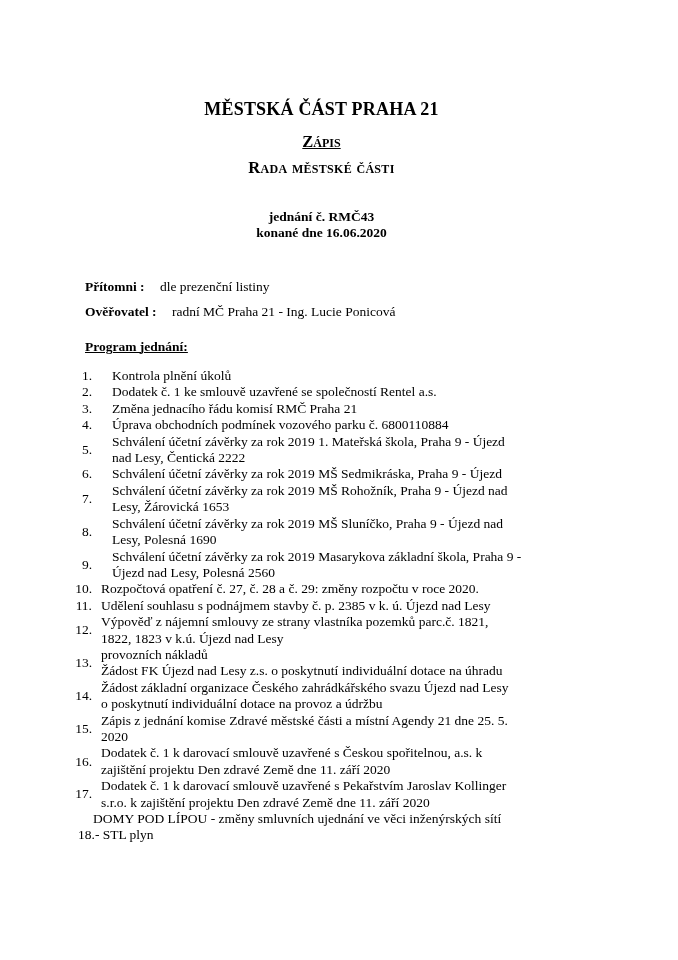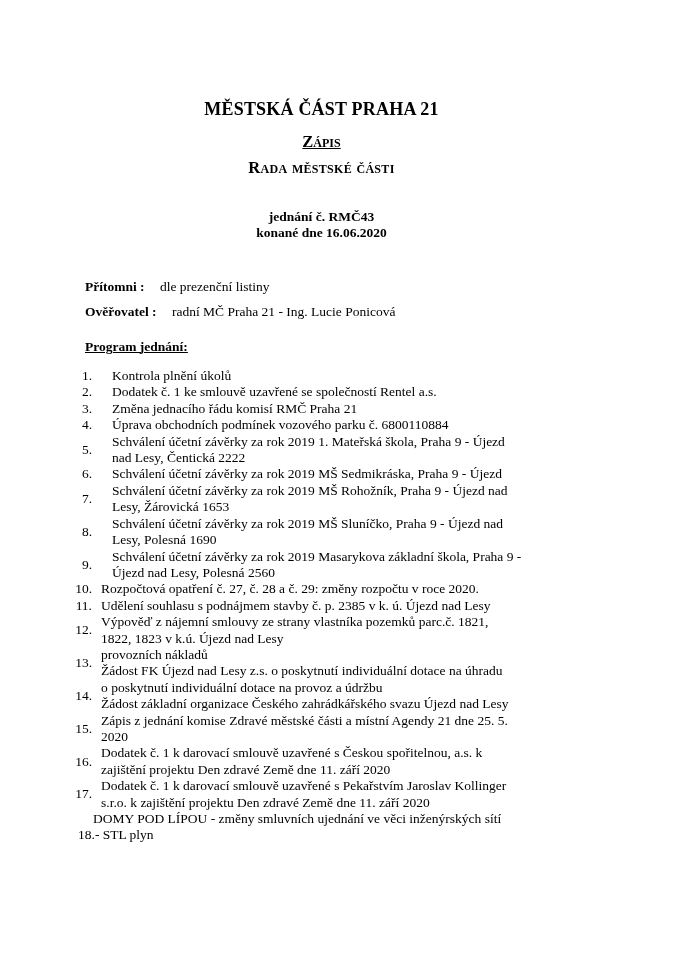--- a/index.html
+++ b/index.html
@@ -190,22 +190,22 @@
       <div class="item">
         <div class="num">13.</div>
         <div class="txt tight">
           <div>provozních nákladů</div>
           <div>Žádost FK Újezd nad Lesy z.s. o poskytnutí individuální dotace na úhradu</div>
         </div>
       </div>
       <div class="item">
         <div class="num">14.</div>
         <div class="txt tight">
+          <div>Žádost základní organizace Českého zahrádkářského svazu Újezd nad Lesy</div>
           <div>o poskytnutí individuální dotace na provoz a údržbu</div>
-          <div>Žádost základní organizace Českého zahrádkářského svazu Újezd nad Lesy</div>
         </div>
       </div>
       <div class="item">
         <div class="num">15.</div>
         <div class="txt tight">
           <div>Zápis z jednání komise Zdravé městské části a místní Agendy 21 dne 25. 5.</div>
           <div>2020</div>
         </div>
       </div>
       <div class="item">

